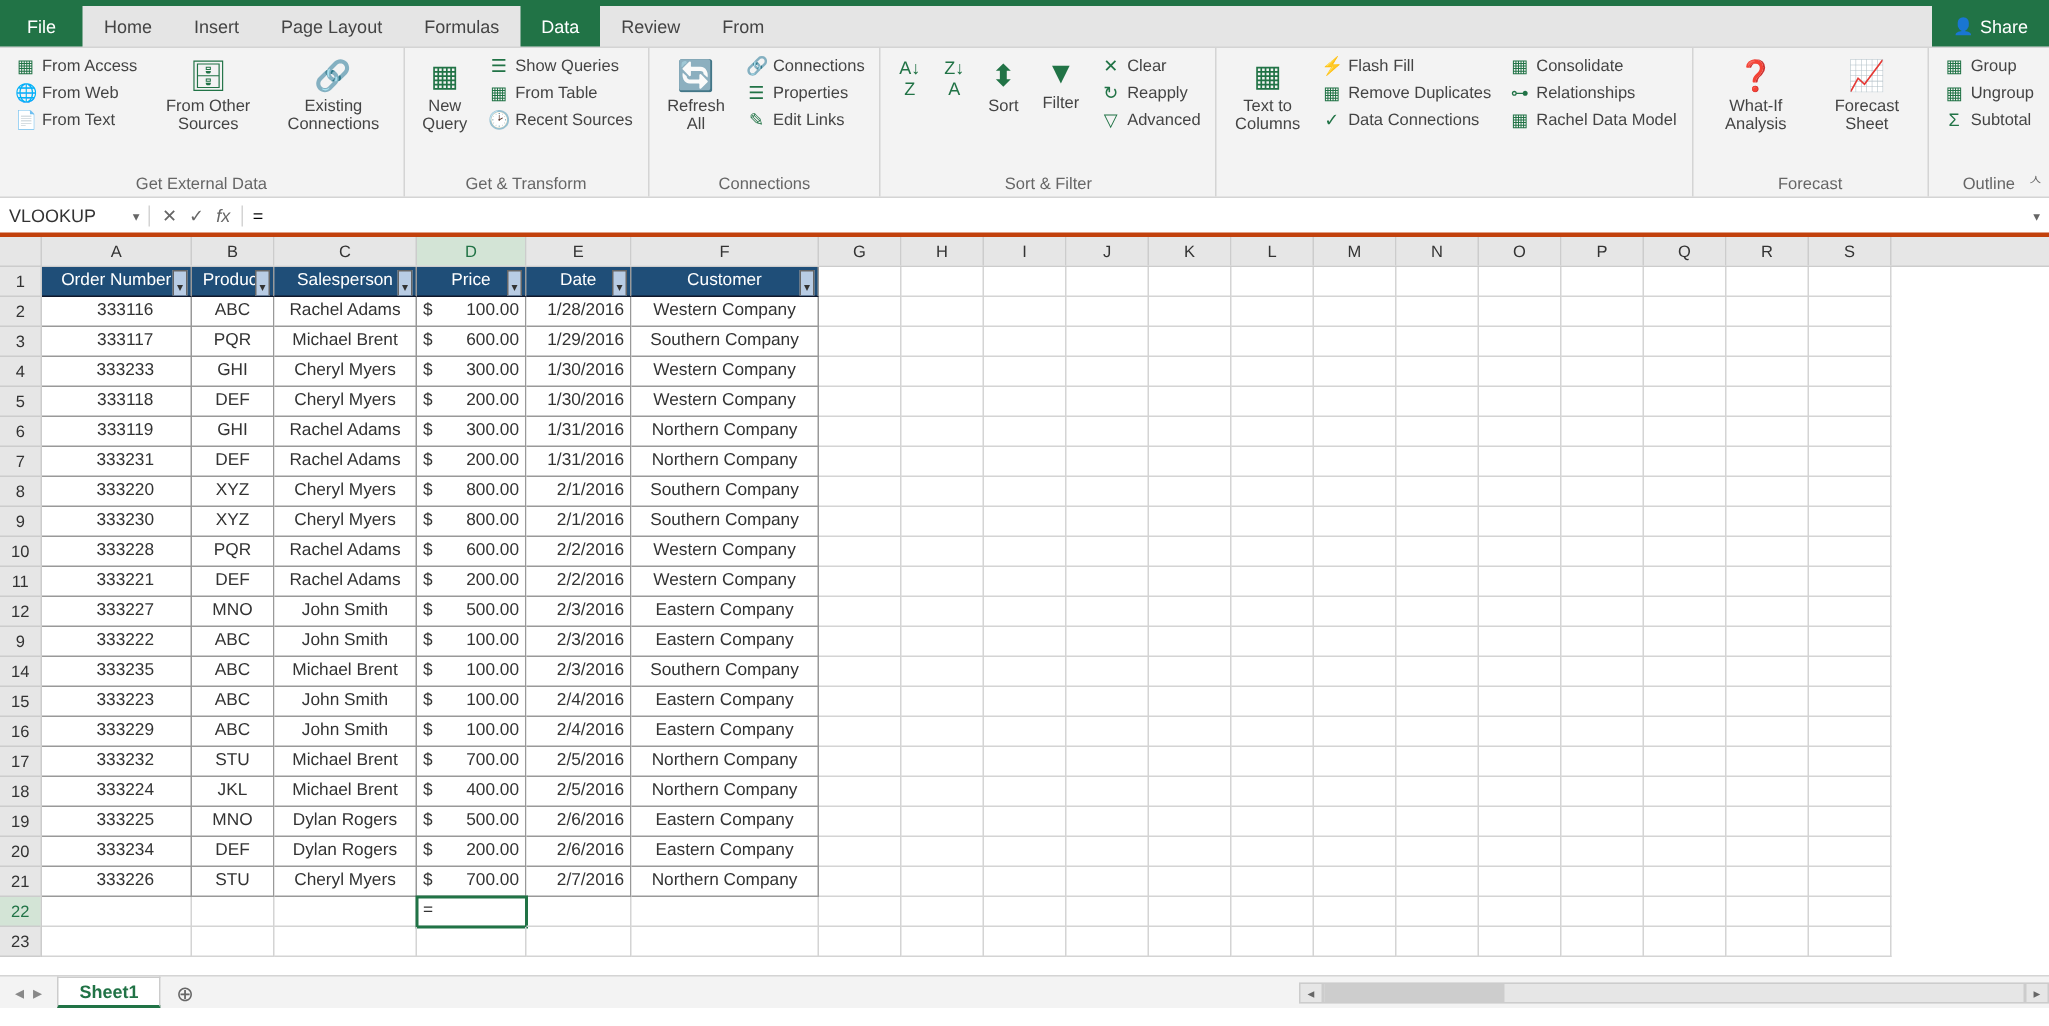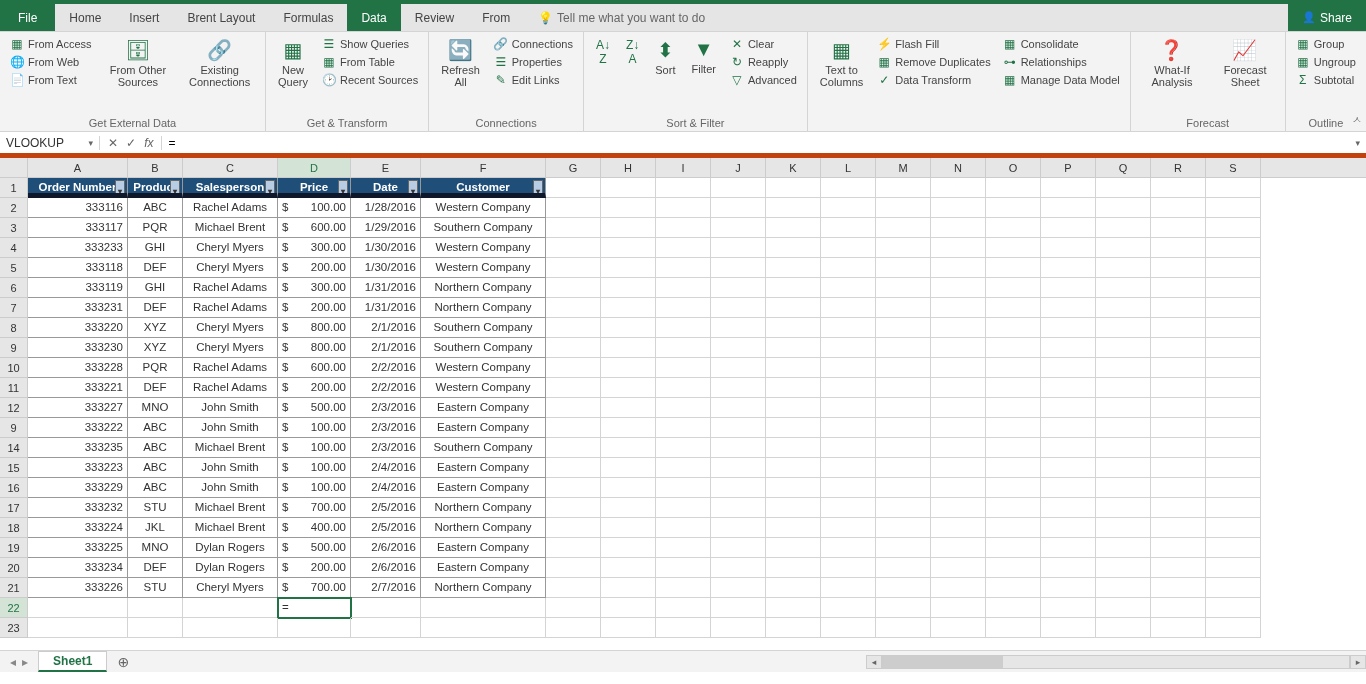--- a/index.html
+++ b/index.html
@@ -22,45 +22,45 @@
 .group-title { text-align: center; font-size: 11px; color: #666; padding-bottom: 2px; }
 .group-body { display: flex; gap: 8px; align-items: flex-start; flex: 1; }
 .btn-col { display: flex; flex-direction: column; gap: 2px; }
 .btn-lg { display: flex; flex-direction: column; align-items: center; gap: 2px; padding: 2px 4px; color: #444; cursor: pointer; font-size: 11px; text-align: center; }
 .btn-lg .icon { font-size: 20px; color: #217346; }
 .btn-sm { display: flex; align-items: center; gap: 4px; padding: 1px 2px; color: #444; cursor: pointer; font-size: 11px; white-space: nowrap; }
 .btn-sm .icon { font-size: 12px; color: #217346; width: 14px; text-align: center; }
 .collapse-btn { position: absolute; right: 4px; bottom: 4px; font-size: 10px; color: #666; cursor: pointer; }
 
 
-.formula-row { display: flex; align-items: center; height: 26px; border-bottom: 5px solid #c2410c; background: #fff; }
+.formula-row { display: flex; align-items: center; height: 26px; border-bottom: 3px solid #c2410c; background: #fff; }
 .name-box { width: 100px; border-right: 1px solid #d4d4d4; padding: 0 6px; display: flex; align-items: center; justify-content: space-between; font-size: 12px; }
 .name-box::after { content: "▾"; font-size: 9px; color: #666; }
 .fx-controls { display: flex; align-items: center; gap: 8px; padding: 0 8px; border-right: 1px solid #d4d4d4; }
 .fx-btn { color: #666; font-size: 12px; cursor: pointer; }
 .fx-label { font-style: italic; color: #666; font-size: 12px; }
 .formula-input { flex: 1; padding: 0 6px; border: none; outline: none; font-size: 12px; }
 .formula-expand { padding: 0 6px; color: #666; font-size: 9px; cursor: pointer; }
 
 
 .grid-wrap { position: relative; overflow: hidden; height: 492px; }
 .corner { position: absolute; top: 0; left: 0; width: 28px; height: 20px; background: #e6e6e6; border-right: 1px solid #ccc; border-bottom: 1px solid #ccc; }
 .col-headers { position: absolute; top: 0; left: 28px; right: 0; height: 20px; display: flex; background: #e6e6e6; border-bottom: 1px solid #ccc; }
 .col-header { border-right: 1px solid #ccc; text-align: center; font-size: 11px; color: #333; line-height: 20px; background: #e6e6e6; }
 .col-header.active { background: #d3e4d6; color: #217346; }
 .row-headers { position: absolute; top: 20px; left: 0; width: 28px; background: #e6e6e6; border-right: 1px solid #ccc; }
 .row-header { height: 20px; border-bottom: 1px solid #ccc; text-align: center; font-size: 11px; color: #333; line-height: 20px; }
 .row-header.active { background: #d3e4d6; color: #217346; }
 .cells { position: absolute; top: 20px; left: 28px; right: 0; bottom: 0; }
 .row { display: flex; height: 20px; }
 .cell { border-right: 1px solid #d4d4d4; border-bottom: 1px solid #d4d4d4; padding: 0 4px; font-size: 11.5px; line-height: 19px; overflow: hidden; white-space: nowrap; }
-.hdr-cell { background: #1f4e78; color: #fff; font-weight: bold; border-right: 1px solid #999; border-bottom: 5px solid #0f172a; position: relative; }
+.hdr-cell { background: #1f4e78; color: #fff; font-weight: normal; border-right: 1px solid #999; border-bottom: 1px solid #0f172a; position: relative; }
 .hdr-cell::after { content: "▾"; position: absolute; right: 2px; top: 2px; font-size: 8px; background: #b8cce4; color: #333; padding: 1px 2px; border: 1px solid #666; }
 .data-cell { background: #fff; border-right: 1px solid #999; border-bottom: 1px solid #999; }
-.c-num { text-align: right; padding-left: 16px; }
+.c-num { text-align: center; padding-left: 16px; }
 .c-txt { text-align: center; }
 .c-right { text-align: right; }
 .price { display: flex; justify-content: space-between; }
 .selected-cell { outline: 2px solid #217346; outline-offset: -1px; background: #fff; }
 
 
 .wA { width: 100px; } .wB { width: 55px; } .wC { width: 95px; } .wD { width: 73px; }
 .wE { width: 70px; } .wF { width: 125px; }
 .wG,.wH,.wI,.wJ,.wK,.wL,.wM,.wN,.wO,.wP,.wQ,.wR,.wS { width: 55px; }
 
@@ -75,26 +75,25 @@
 .hscroll-btn { width: 16px; height: 14px; background: #e6e6e6; border: 1px solid #ccc; text-align: center; font-size: 9px; line-height: 12px; color: #666; }
 </style>
 </head>
 <body>
 
 <div class="green-bar"></div>
 <div class="tabs">
   <div class="tab file-tab">File</div>
   <div class="tab">Home</div>
   <div class="tab">Insert</div>
-  <div class="tab">Brent Layout</div>
+  <div class="tab">Page Layout</div>
   <div class="tab">Formulas</div>
   <div class="tab active">Data</div>
   <div class="tab">Review</div>
   <div class="tab">From</div>
-  <div class="tab tell-me">Tell me what you want to do</div>
   <div class="share">Share</div>
 </div>
 
 <div class="ribbon">
   <div class="ribbon-group">
     <div class="group-body">
       <div class="btn-col">
         <div class="btn-sm">
             <span class="icon">▦</span>
             <span>From Access</span>
@@ -212,35 +211,35 @@
         <div class="btn-sm">
             <span class="icon">⚡</span>
             <span>Flash Fill</span>
           </div>
         <div class="btn-sm">
             <span class="icon">▦</span>
             <span>Remove Duplicates</span>
           </div>
         <div class="btn-sm">
             <span class="icon">✓</span>
-            <span>Data Transform</span>
+            <span>Data Connections</span>
           </div>
       </div>
       <div class="btn-col">
         <div class="btn-sm">
             <span class="icon">▦</span>
             <span>Consolidate</span>
           </div>
         <div class="btn-sm">
             <span class="icon">⊶</span>
             <span>Relationships</span>
           </div>
         <div class="btn-sm">
             <span class="icon">▦</span>
-            <span>Manage Data Model</span>
+            <span>Rachel Data Model</span>
           </div>
       </div>
     </div>
   </div>
 
   <div class="ribbon-group">
     <div class="group-body">
       <div class="btn-lg">
           <span class="icon">❓</span>
           <span>What-If Analysis</span>

